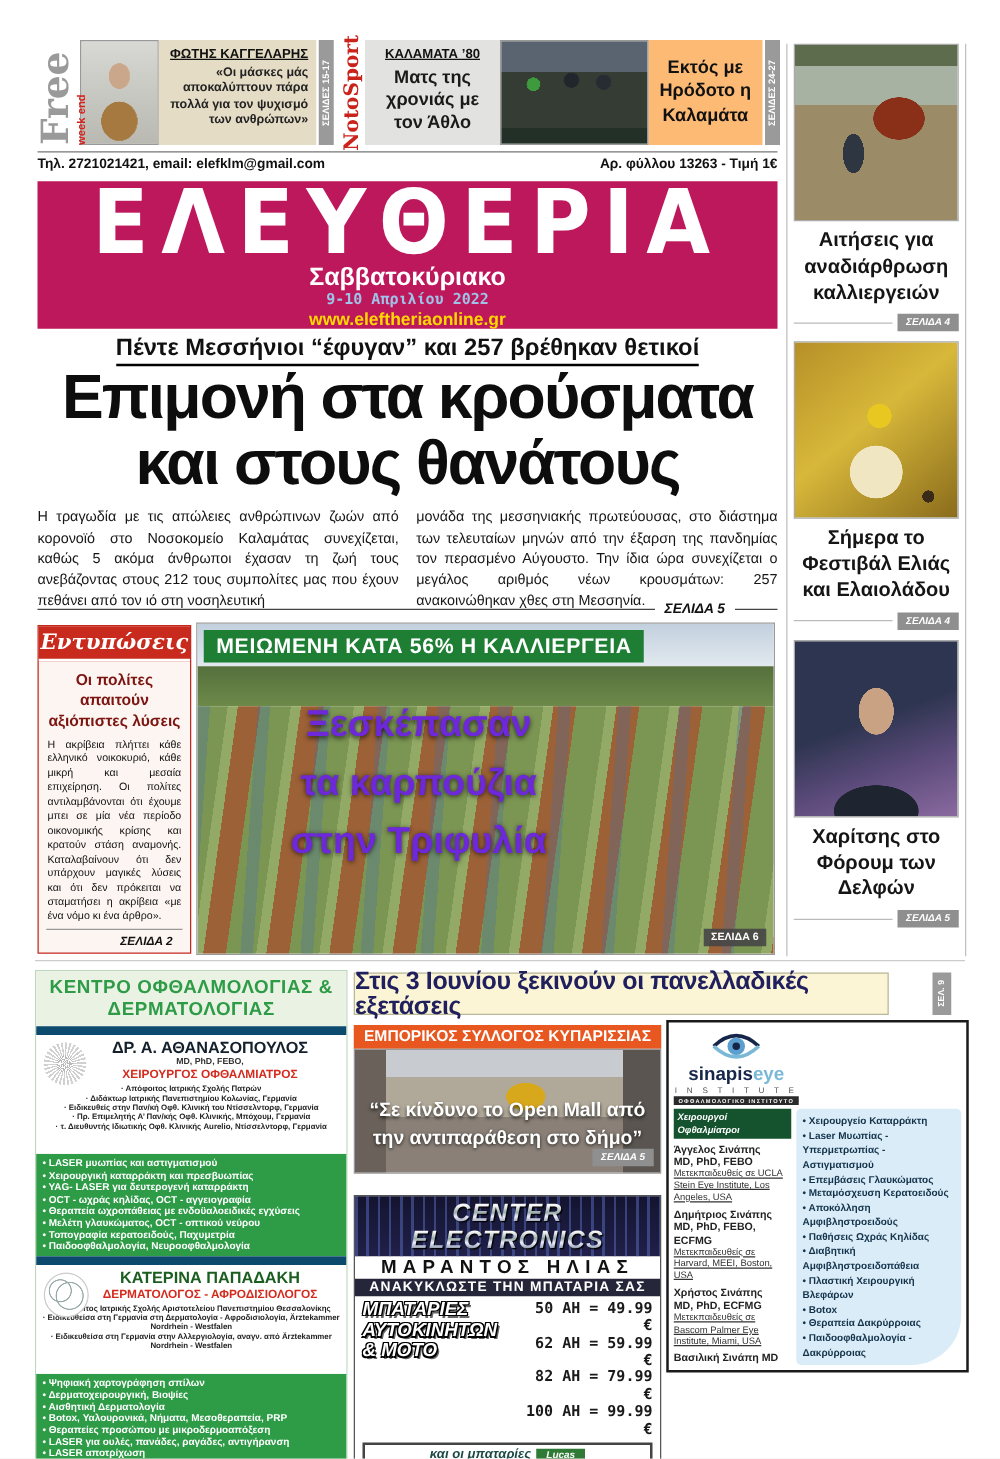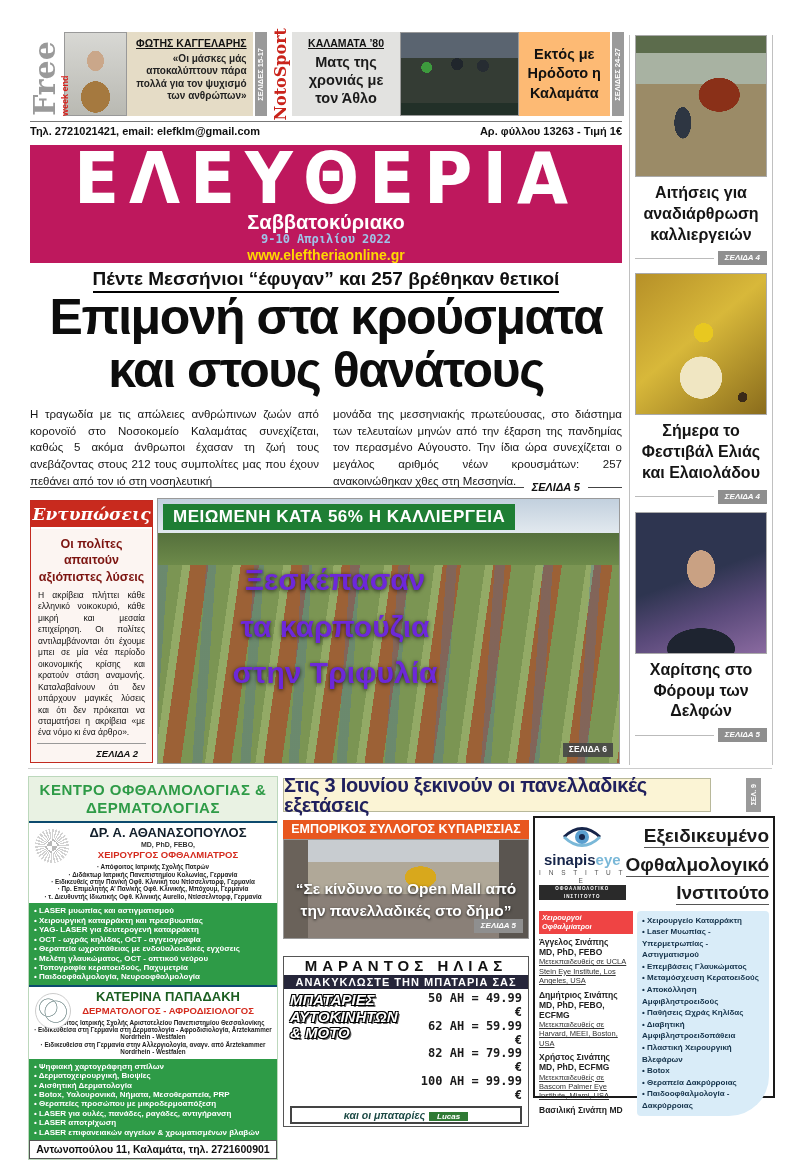--- a/index.html
+++ b/index.html
@@ -104,21 +104,21 @@
      linear-gradient(160deg,#2e3550 0 45%,#5a4a7a 70%,#8a6aa0);}
   .rail-title{font:bold 16px/1.3 "Liberation Sans",sans-serif;text-align:center;color:#151515;margin:6px 2px;}
 
   
   #bottom-sep{top:768px;left:28px;width:744px;border-top:1px solid #ccc;}
 
   
   #eye-ad{top:776px;left:28px;width:250px;box-sizing:border-box;border:1px solid #bcd8bc;}
   #eye-header{background:#e9f2e3;color:#2e9b47;text-align:center;font:bold 15px/1.2 "Liberation Sans",sans-serif;
               padding:4px 2px;letter-spacing:.5px;}
-  .eye-doc{position:relative;background:#fff;padding:3px 4px 3px 4px;text-align:center;border-top:2px solid #0c4a6e;}
+  .eye-doc{position:relative;background:#fff;padding:3px 4px 18px 4px;text-align:center;border-top:7px solid #0c4a6e;}
   .doc-logo{position:absolute;left:6px;top:6px;width:34px;height:34px;border-radius:50%;}
   #starburst{background:repeating-conic-gradient(#b9b9b9 0 6deg,#fff 6deg 12deg);box-shadow:inset 0 0 0 10px rgba(255,255,255,.35);}
   #faces{background:
      radial-gradient(circle 9px at 36% 40%,rgba(0,0,0,0) 8px,#9aa 8.5px 9px,rgba(0,0,0,0) 9.5px),
      radial-gradient(circle 11px at 58% 52%,rgba(0,0,0,0) 10px,#9aa 10.5px 11px,rgba(0,0,0,0) 11.5px),#fff;
      border:1px solid #ccc;}
   .doc-name{font:bold 13px/1.15 "Liberation Sans",sans-serif;color:#13202c;margin-left:30px;}
   #doc2-name{color:#1b5e20;}
   .doc-titles{font:bold 7px/1.2 "Liberation Sans",sans-serif;color:#333;margin-left:30px;}
   .doc-role{font:bold 9.5px/1.25 "Liberation Sans",sans-serif;color:#d42b1e;margin-left:30px;margin-bottom:2px;}
@@ -171,21 +171,21 @@
   #sin-top{display:flex;margin-bottom:3px;}
   #sin-logo{width:100px;text-align:center;}
   #sin-wordmark{font:bold 15px/1.1 "Liberation Sans",sans-serif;}
   #sin-wordmark .p1{color:#16254a;} #sin-wordmark .p2{color:#7ab8d8;}
   #sin-institute{font:normal 6.5px/1.3 "Liberation Sans",sans-serif;letter-spacing:3px;color:#555;}
   #sin-bar{background:#2a2a2a;color:#fff;font:bold 4.5px/1.6 "Liberation Sans",sans-serif;letter-spacing:1px;}
   #sin-headline{flex:1;text-align:right;font:bold 19px/1.5 "Liberation Sans",sans-serif;color:#1a1a1a;}
   #sin-headline span{border-bottom:1.5px solid #555;padding-bottom:1px;}
   #sin-cols{display:flex;gap:4px;}
   #sin-left{width:94px;}
-  #sin-doc-header{background:#ef4444;color:#fff;font:italic bold 7.5px/1.3 "Liberation Sans",sans-serif;
+  #sin-doc-header{background:#14532d;color:#fff;font:italic bold 7.5px/1.3 "Liberation Sans",sans-serif;
                   padding:2px 3px;margin-bottom:3px;}
   .sin-doc-name{font:bold 8.5px/1.2 "Liberation Sans",sans-serif;color:#222;}
   .sin-doc-training{font:normal 7.5px/1.25 "Liberation Sans",sans-serif;color:#333;margin-bottom:4px;text-decoration:underline;}
   #sin-right{flex:1;background:#d9ecf8;border-radius:4px 4px 40px 4px;padding:4px 3px 4px 5px;}
   #sin-right div{font:bold 8px/1.45 "Liberation Sans",sans-serif;color:#14324a;}
   #sin-footer{position:absolute;left:4px;right:4px;bottom:4px;background:#45a9e2;color:#fff;text-align:center;
               font:bold 8.5px/1.35 "Liberation Sans",sans-serif;padding:2px;}
   #sin-contacts span{margin:0 8px;}
   .eye-svg{display:block;margin:0 auto;}
 </style>
@@ -347,27 +347,30 @@
   </div>
   <div id="exams-badge" class="abs">
     <span class="vtext">ΣΕΛ. 9</span>
   </div>
 
   <div id="kypa" class="abs">
     <div id="kypa-banner">ΕΜΠΟΡΙΚΟΣ ΣΥΛΛΟΓΟΣ ΚΥΠΑΡΙΣΣΙΑΣ</div>
     <div id="street-photo">
       <div id="kypa-overlay">
         <div>“Σε κίνδυνο το Open Mall από</div>
-        <div>την πανελλαδικές στο δήμο”</div>
+        <div>την αντιπαράθεση στο δήμο”</div>
       </div>
       <span class="badge" id="kypa-badge">ΣΕΛΙΔΑ 5</span>
     </div>
   </div>
 
   <div id="elec" class="abs">
+    <div id="elec-top">
+      <span id="elec-brand">CENTER ELECTRONICS</span>
+    </div>
     <div id="elec-owner">ΜΑΡΑΝΤΟΣ ΗΛΙΑΣ</div>
     <div id="elec-recycle">ΑΝΑΚΥΚΛΩΣΤΕ ΤΗΝ ΜΠΑΤΑΡΙΑ ΣΑΣ</div>
     <div id="elec-body">
       <div id="elec-product">
         <div>ΜΠΑΤΑΡΙΕΣ</div>
         <div>ΑΥΤΟΚΙΝΗΤΩΝ</div>
         <div>&amp; ΜΟΤΟ</div>
       </div>
       <div id="elec-prices">
         <div>50 AH = 49.99 €</div>
@@ -388,25 +391,20 @@
       <div id="sin-logo">
         <svg class="eye-svg" width="44" height="30" viewBox="0 0 44 30">
           <path d="M4 15 Q22 -2 40 15" fill="none" stroke="#16254a" stroke-width="3"></path>
           <path d="M4 15 Q22 32 40 15" fill="none" stroke="#7ab8d8" stroke-width="3"></path>
           <circle cx="22" cy="15" r="7" fill="#5a9fd0"></circle>
           <circle cx="22" cy="15" r="3" fill="#16254a"></circle>
         </svg>
         <div id="sin-wordmark"><span class="p1">sinapis</span><span class="p2">eye</span></div>
         <div id="sin-institute">I N S T I T U T E</div>
         <div id="sin-bar">ΟΦΘΑΛΜΟΛΟΓΙΚΟ ΙΝΣΤΙΤΟΥΤΟ</div>
-      </div>
-      <div id="sin-headline">
-        <div><span>Εξειδικευμένο</span></div>
-        <div><span>Οφθαλμολογικό</span></div>
-        <div><span>Ινστιτούτο</span></div>
       </div>
     </div>
     <div id="sin-cols">
       <div id="sin-left">
         <div id="sin-doc-header">Χειρουργοί Οφθαλμίατροι</div>
         <div class="sin-doc-name">Άγγελος Σινάπης</div>
         <div class="sin-doc-name">MD, PhD, FEBO</div>
         <div class="sin-doc-training">Μετεκπαιδευθείς σε UCLA Stein Eye Institute, Los Angeles, USA</div>
         <div class="sin-doc-name">Δημήτριος Σινάπης</div>
         <div class="sin-doc-name">MD, PhD, FEBO, ECFMG</div>

